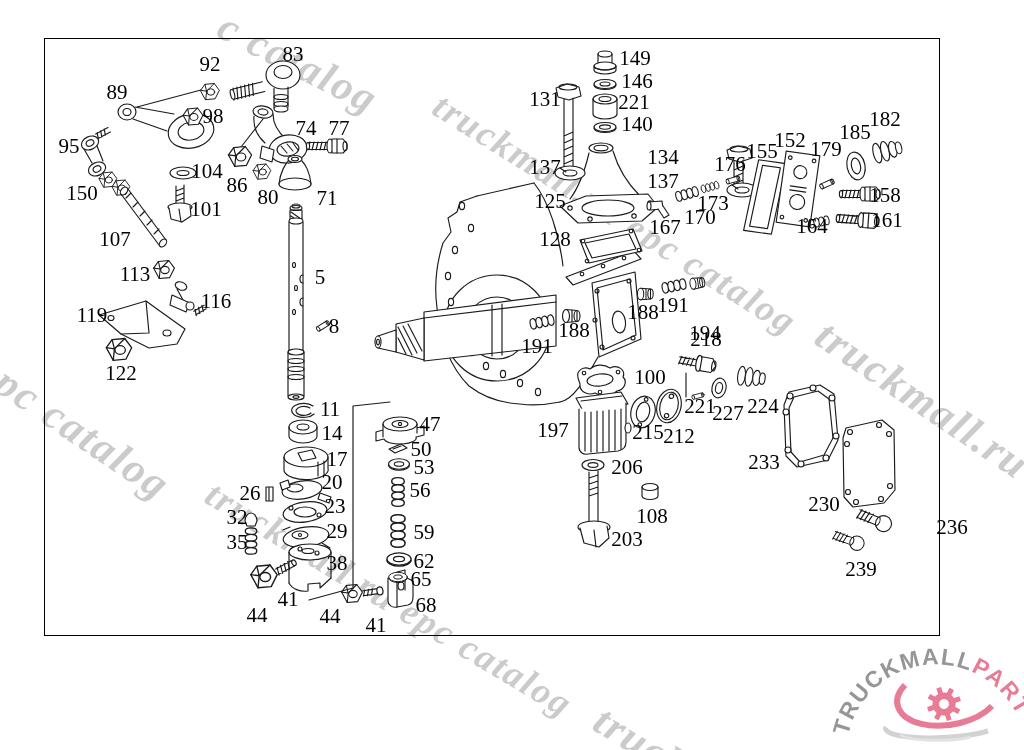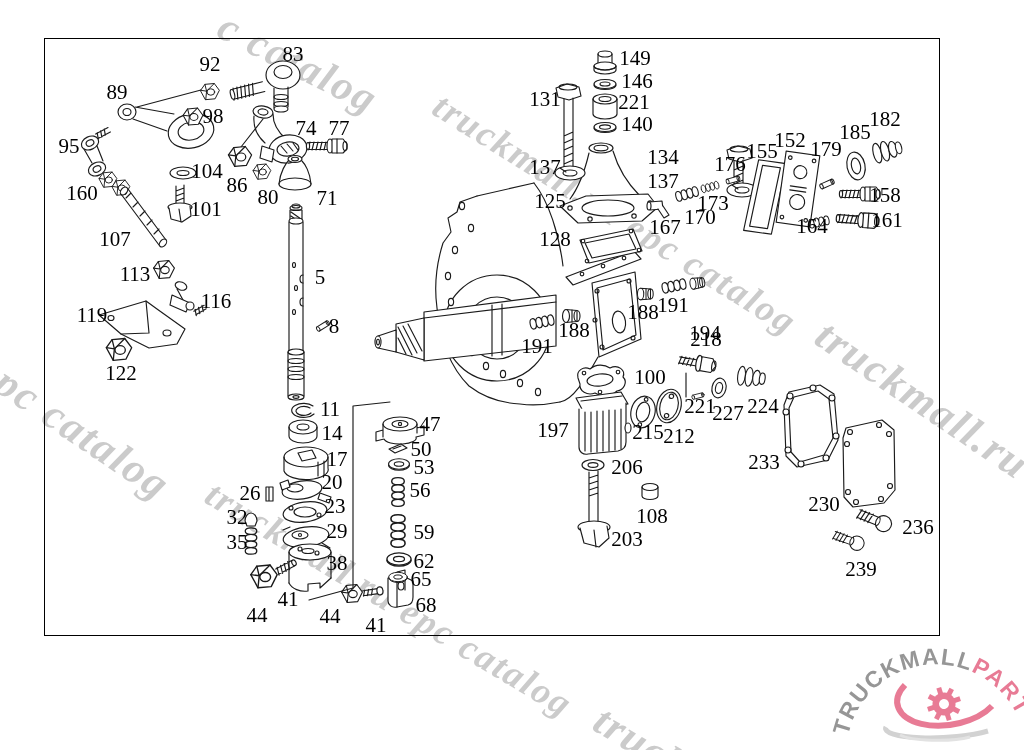--- a/index.html
+++ b/index.html
@@ -497,21 +497,21 @@
       <div class="plabel" style="left: 210px; top: 65px;">92</div>
       <div class="plabel" style="left: 117px; top: 93px;">89</div>
       <div class="plabel" style="left: 213px; top: 117px;">98</div>
       <div class="plabel" style="left: 69px; top: 147px;">95</div>
       <div class="plabel" style="left: 306px; top: 129px;">74</div>
       <div class="plabel" style="left: 339px; top: 129px;">77</div>
       <div class="plabel" style="left: 207px; top: 172px;">104</div>
       <div class="plabel" style="left: 237px; top: 186px;">86</div>
       <div class="plabel" style="left: 268px; top: 198px;">80</div>
       <div class="plabel" style="left: 327px; top: 199px;">71</div>
-      <div class="plabel" style="left: 82px; top: 194px;">160</div>
+      <div class="plabel" style="left: 82px; top: 194px;">150</div>
       <div class="plabel" style="left: 206px; top: 210px;">101</div>
       <div class="plabel" style="left: 115px; top: 240px;">107</div>
       <div class="plabel" style="left: 135px; top: 275px;">113</div>
       <div class="plabel" style="left: 216px; top: 302px;">116</div>
       <div class="plabel" style="left: 92px; top: 316px;">119</div>
       <div class="plabel" style="left: 121px; top: 374px;">122</div>
       <div class="plabel" style="left: 320px; top: 278px;">5</div>
       <div class="plabel" style="left: 334px; top: 327px;">8</div>
       <div class="plabel" style="left: 330px; top: 410px;">11</div>
       <div class="plabel" style="left: 332px; top: 434px;">14</div>
@@ -568,16 +568,16 @@
       <div class="plabel" style="left: 648px; top: 433px;">215</div>
       <div class="plabel" style="left: 679px; top: 437px;">212</div>
       <div class="plabel" style="left: 700px; top: 407px;">221</div>
       <div class="plabel" style="left: 728px; top: 414px;">227</div>
       <div class="plabel" style="left: 763px; top: 407px;">224</div>
       <div class="plabel" style="left: 627px; top: 468px;">206</div>
       <div class="plabel" style="left: 652px; top: 517px;">108</div>
       <div class="plabel" style="left: 627px; top: 540px;">203</div>
       <div class="plabel" style="left: 764px; top: 463px;">233</div>
       <div class="plabel" style="left: 824px; top: 505px;">230</div>
-      <div class="plabel" style="left: 918px; top: 528px; text-align: center;">236</div>
+      <div class="plabel" style="left: 952px; top: 528px; text-align: center;">236</div>
       <div class="plabel" style="left: 861px; top: 570px;">239</div>
     </div>
 </div>
 
 </body></html>

